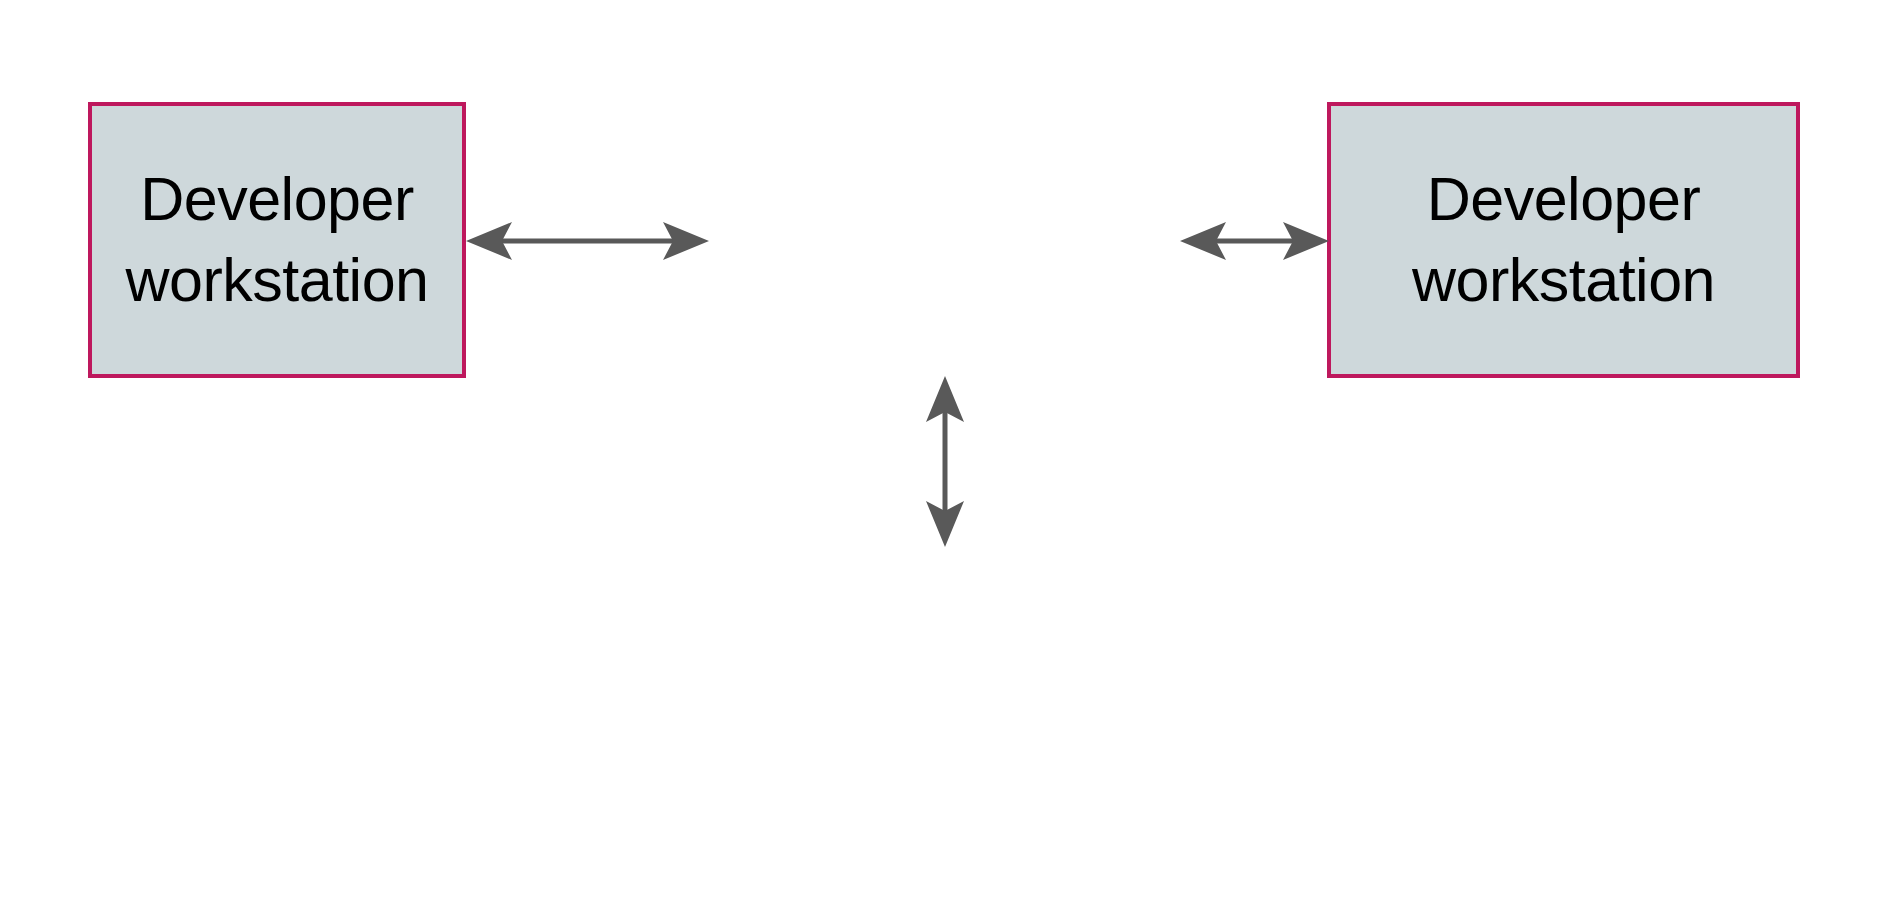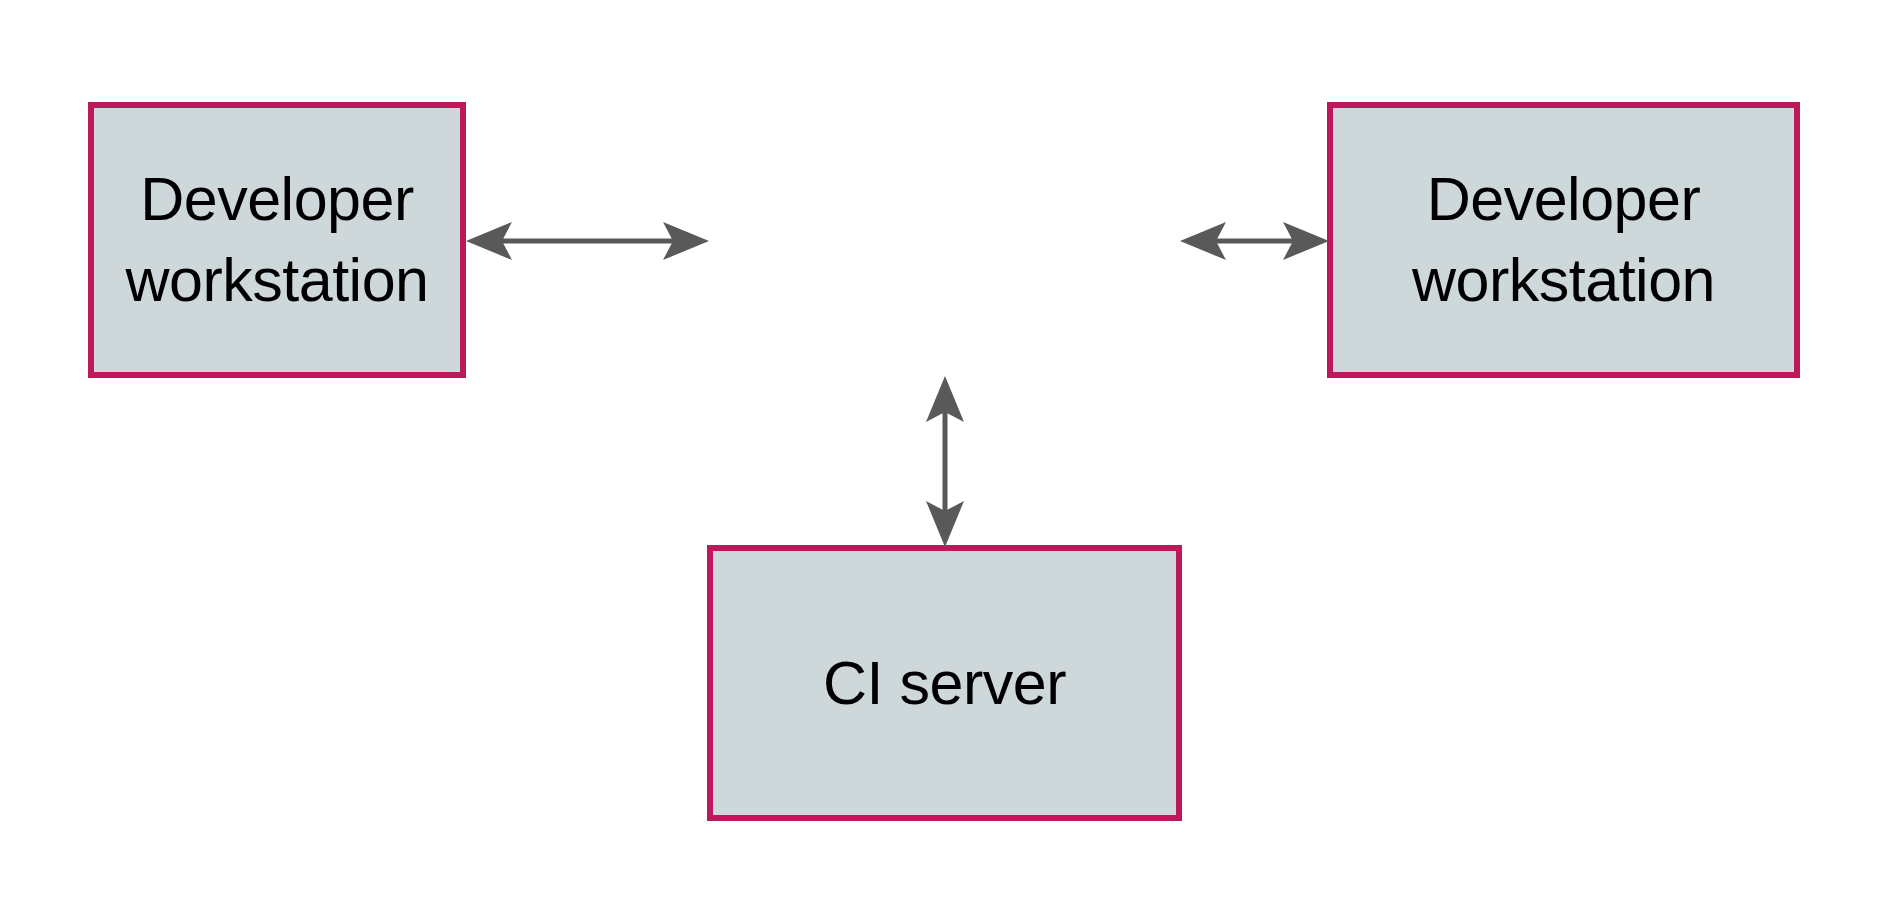--- a/index.html
+++ b/index.html
@@ -16,21 +16,21 @@
   #diagram-canvas {
     position: relative;
     width: 1900px;
     height: 922px;
     background: #ffffff;
   }
   .node-box {
     position: absolute;
     box-sizing: border-box;
     background: #ced8db;
-    border: 6px solid #be185d;
+    border: 4px solid #be185d;
     display: flex;
     align-items: center;
     justify-content: center;
     text-align: center;
   }
   .node-label {
     color: #000000;
     font-size: 61px;
     line-height: 1.32;
     font-weight: 400;
@@ -61,23 +61,20 @@
     <span class="node-label">Developer
 workstation</span>
   </div>
 
 
   <div class="node-box" id="box-dev-right">
     <span class="node-label">Developer
 workstation</span>
   </div>
 
-  <div class="node-box" id="box-ci">
-    <span class="node-label">CI server</span>
-  </div>
 
   <svg class="connector" id="arrow-left-cache" viewBox="0 0 243 62" width="243" height="62">
     <line x1="36" y1="31" x2="207" y2="31" stroke="#595959" stroke-width="5"></line>
     <path d="M 0 31 L 46 12 L 36 31 L 46 50 Z" fill="#595959"></path>
     <path d="M 243 31 L 197 12 L 207 31 L 197 50 Z" fill="#595959"></path>
   </svg>
 
   <svg class="connector" id="arrow-cache-right" viewBox="0 0 149 62" width="149" height="62">
     <line x1="36" y1="31" x2="113" y2="31" stroke="#595959" stroke-width="5"></line>
     <path d="M 0 31 L 46 12 L 36 31 L 46 50 Z" fill="#595959"></path>

